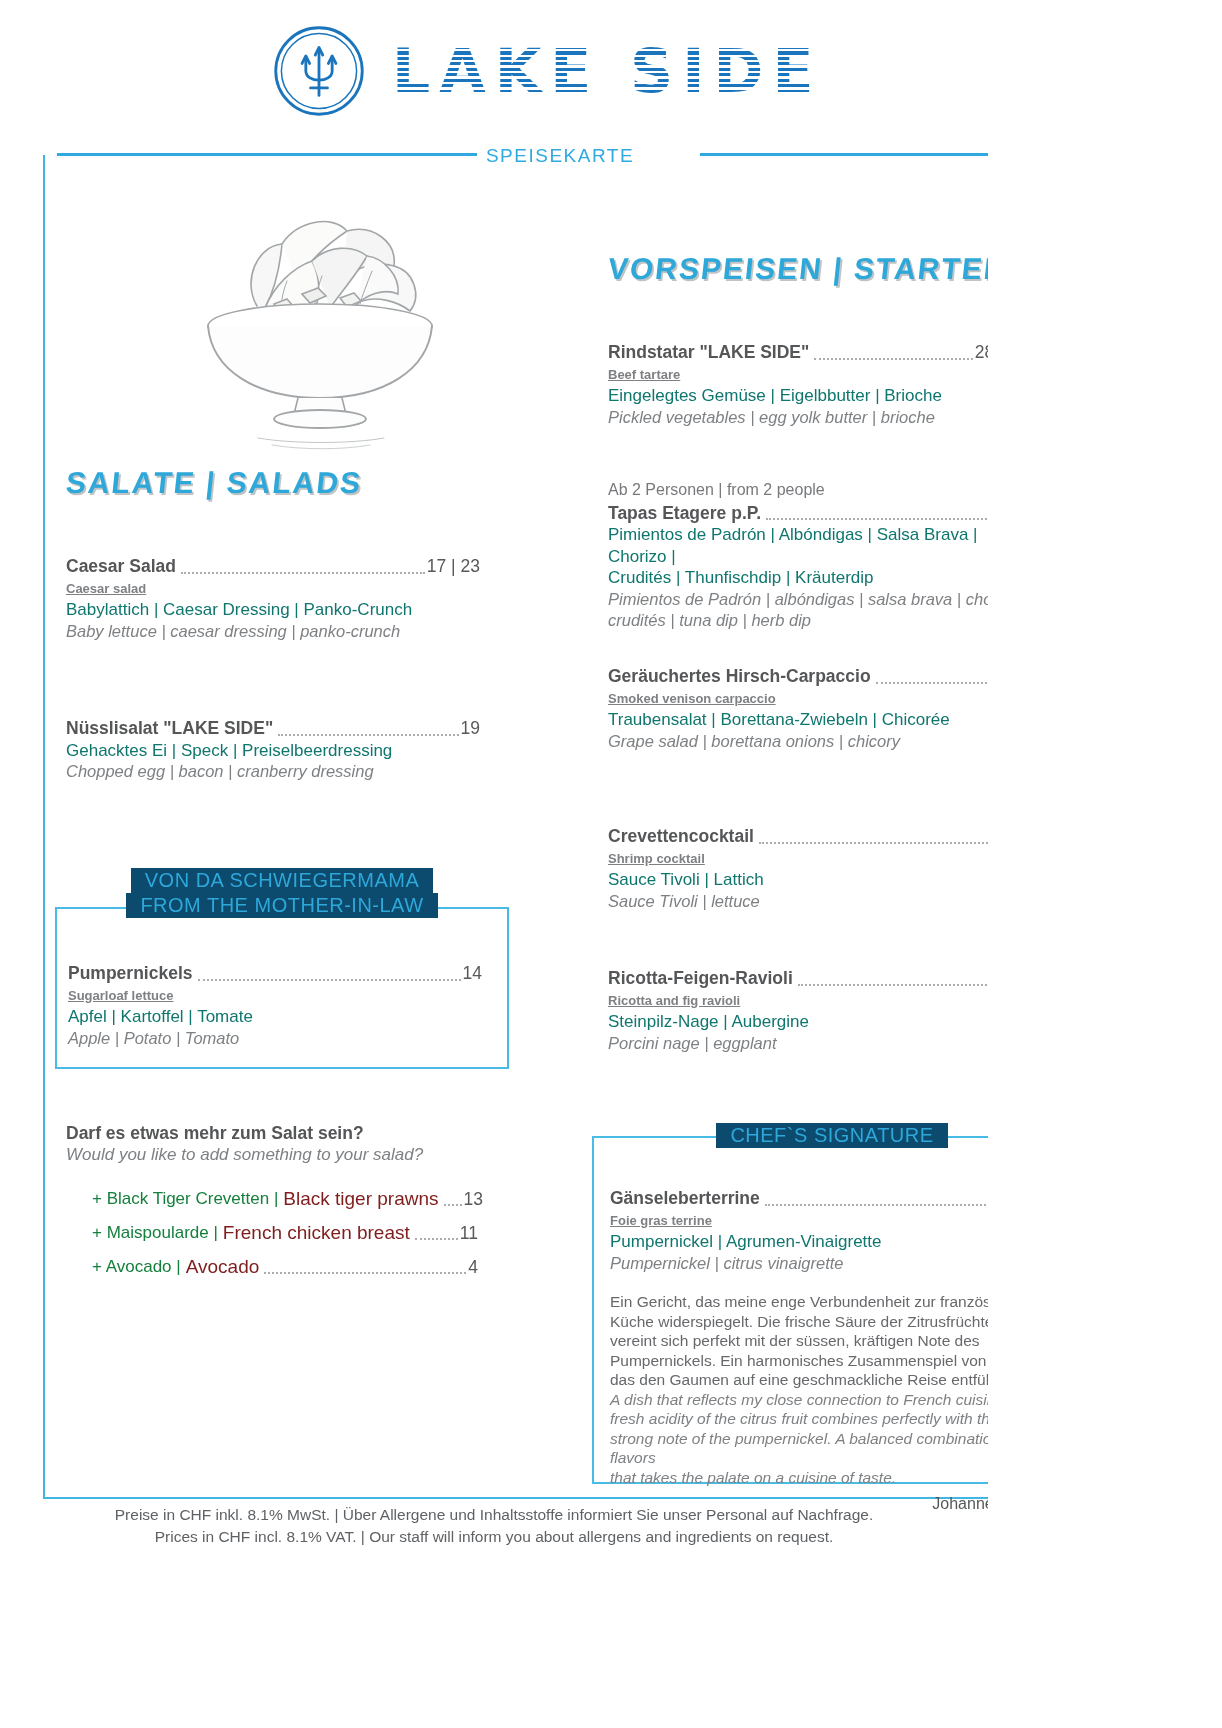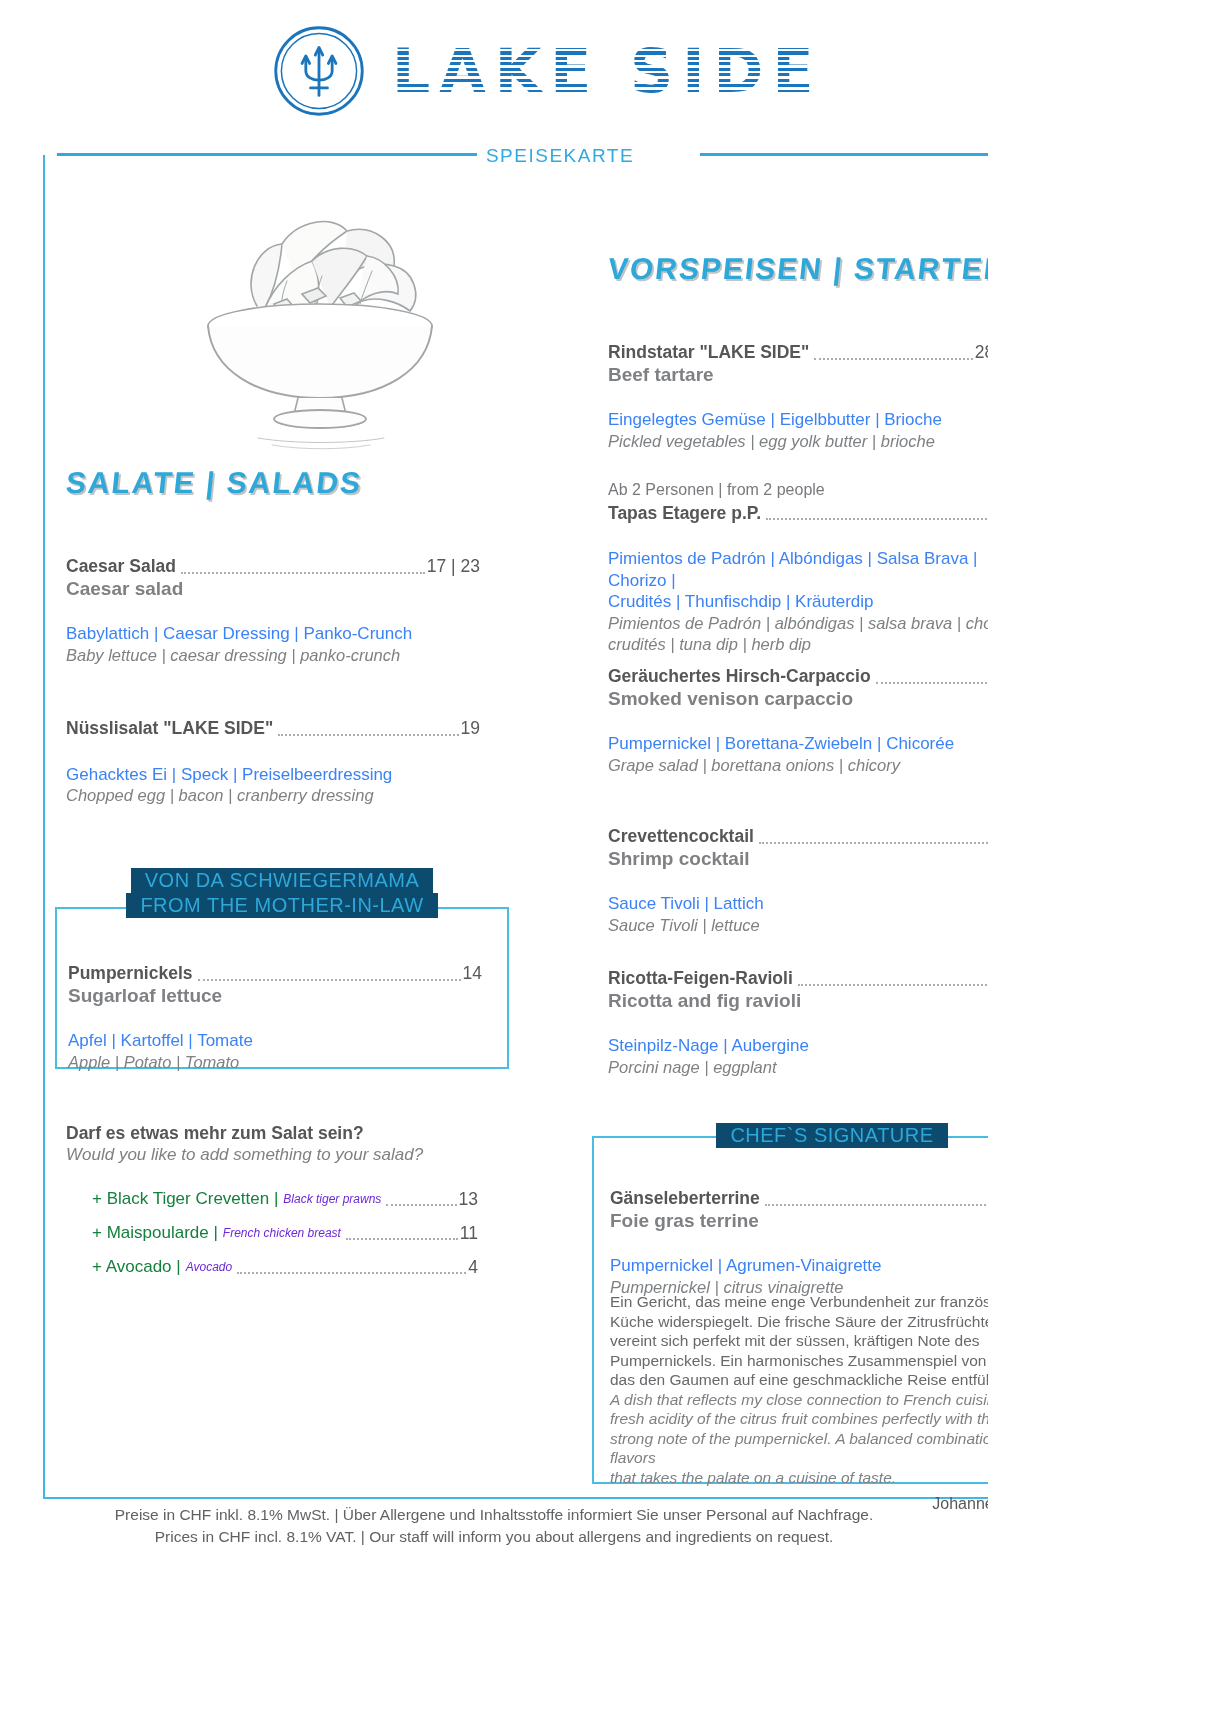--- a/index.html
+++ b/index.html
@@ -36,39 +36,39 @@
     transform:skewX(-6deg);white-space:nowrap;
     text-shadow:2px 2px 0 rgba(100,104,108,0.40);
   }
   
   .item{position:absolute;line-height:21.5px;}
   .note{color:#77797c;font-size:16px;margin-bottom:2px;}
   .head{display:flex;align-items:flex-end;}
   .name{font-weight:700;color:#555658;font-size:17.5px;white-space:nowrap;}
   .leader{flex:1;border-bottom:2px dotted #abadaf;margin:0 2px 4px 5px;min-width:18px;}
   .price{color:#58595b;font-size:17.5px;white-space:nowrap;}
-  .sub{font-weight:700;color:#7e8083;font-size:19px;}
-  .de{color:#3b82f6;font-size:17px;white-space:pre-line;margin-top:24px;}
+  .sub{font-weight:700;color:#7e8083;font-size:13px;text-decoration:underline;}
+  .de{color:#0f766e;font-size:17px;white-space:pre-line;}
   .en{font-style:italic;color:#7e8184;font-size:16.5px;white-space:pre-line;}
   
   .special-box{position:absolute;border:2px solid #49bce6;border-top:none;}
   .special-topline{position:absolute;left:0;right:0;top:0;height:2px;background:#49bce6;}
   .special-title{
     position:absolute;left:0;right:0;text-align:center;color:#2ea7d9;
     font-size:20px;line-height:25px;font-weight:400;letter-spacing:0.5px;pointer-events:none;
   }
   .special-title span{background:#0c4a6e;padding:0 14px;display:inline-block;}
   
   .addon-q{position:absolute;line-height:22px;}
   .addon-q .q-de{font-weight:700;color:#555658;font-size:17.5px;}
   .addon-q .q-en{font-style:italic;color:#7e8184;font-size:17px;}
   .addons{position:absolute;}
   .addon-row{display:flex;align-items:flex-end;margin-bottom:12px;line-height:22px;}
   .addon-de{color:#15803d;font-size:17px;white-space:nowrap;}
-  .addon-en{font-style:italic;color:#6d28d9;font-size:12px;white-space:nowrap;margin-left:5px;}
+  .addon-en{color:#7f1d1d;font-size:19px;white-space:nowrap;margin-left:5px;}
   
   .chef-desc-de{color:#66686b;font-size:15.5px;line-height:19.5px;white-space:pre-line;}
   .chef-desc-en{font-style:italic;color:#7e8184;font-size:15.5px;line-height:19.5px;white-space:pre-line;}
   .chef-sign{text-align:right;color:#55585a;font-size:16px;margin-top:8px;}
   
   .footer{position:absolute;left:0;top:1504px;width:100%;text-align:center;color:#5f6265;font-size:15.5px;line-height:22px;}
   
   .salad-art{position:absolute;left:162px;top:186px;width:306px;height:276px;}
 </style>
 </head>
@@ -221,21 +221,21 @@
 crudités | tuna dip | herb dip</div>
   </div>
 
   <div class="item" style="left:608px;top:666px;width:420px;">
     <div class="head">
       <span class="name">Geräuchertes Hirsch-Carpaccio</span>
       <span class="leader"></span>
       <span class="price">27</span>
     </div>
     <div class="sub">Smoked venison carpaccio</div>
-    <div class="de">Pumpernickel | Borettana-Zwiebeln | Chicorée</div>
+    <div class="de">Traubensalat | Borettana-Zwiebeln | Chicorée</div>
     <div class="en">Grape salad | borettana onions | chicory</div>
   </div>
 
   <div class="item" style="left:608px;top:826px;width:420px;">
     <div class="head">
       <span class="name">Crevettencocktail</span>
       <span class="leader"></span>
       <span class="price">25</span>
     </div>
     <div class="sub">Shrimp cocktail</div>

